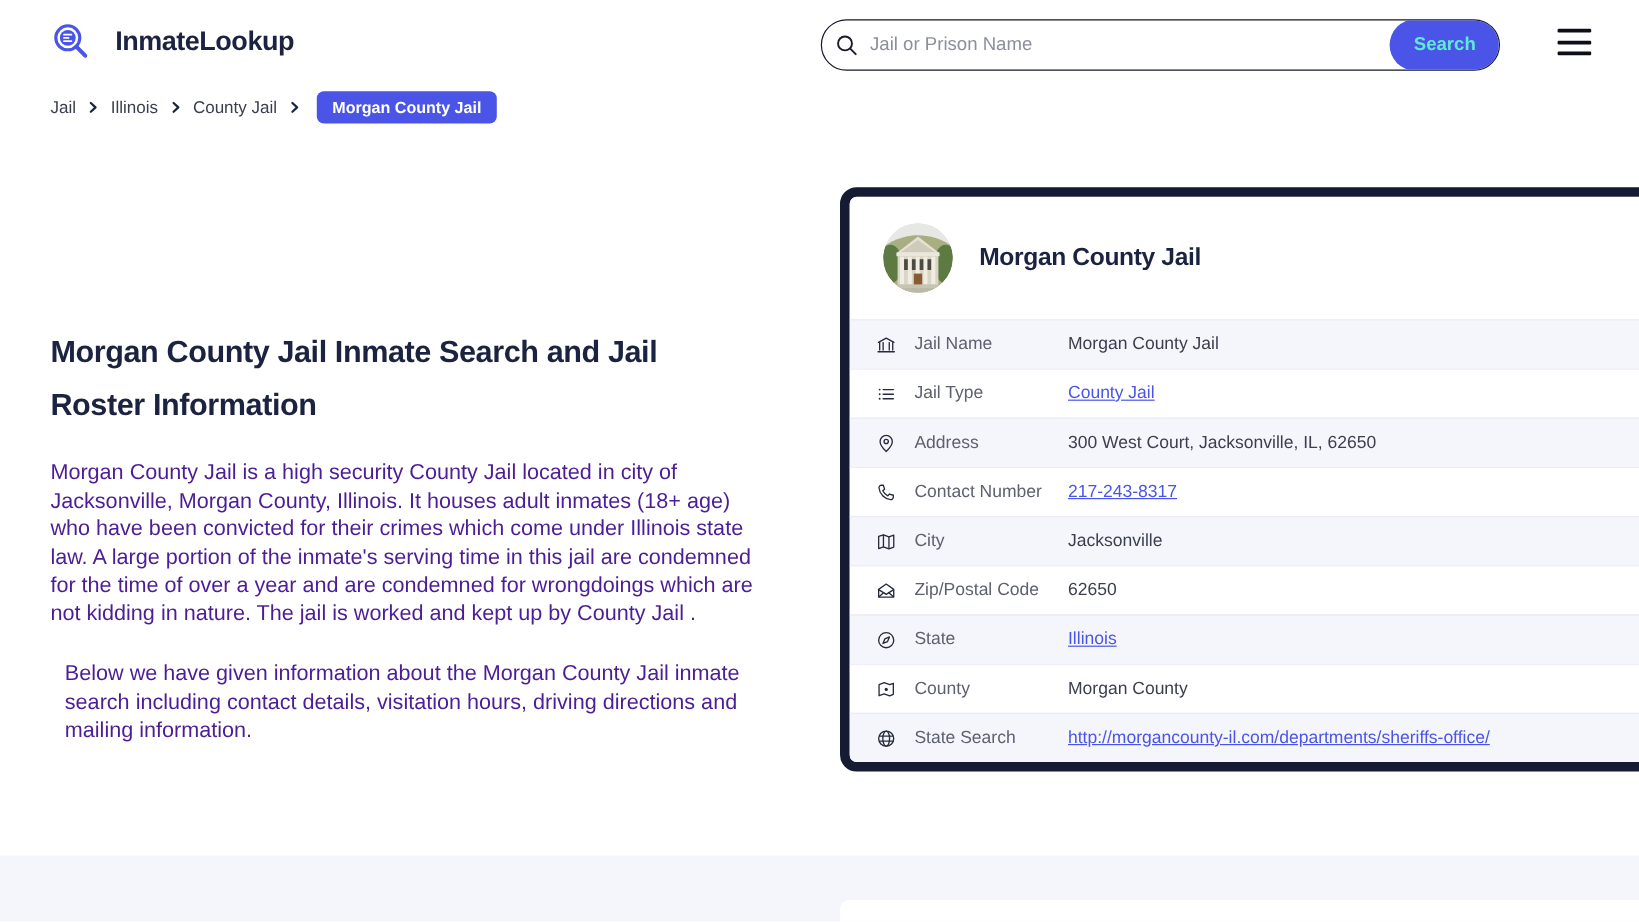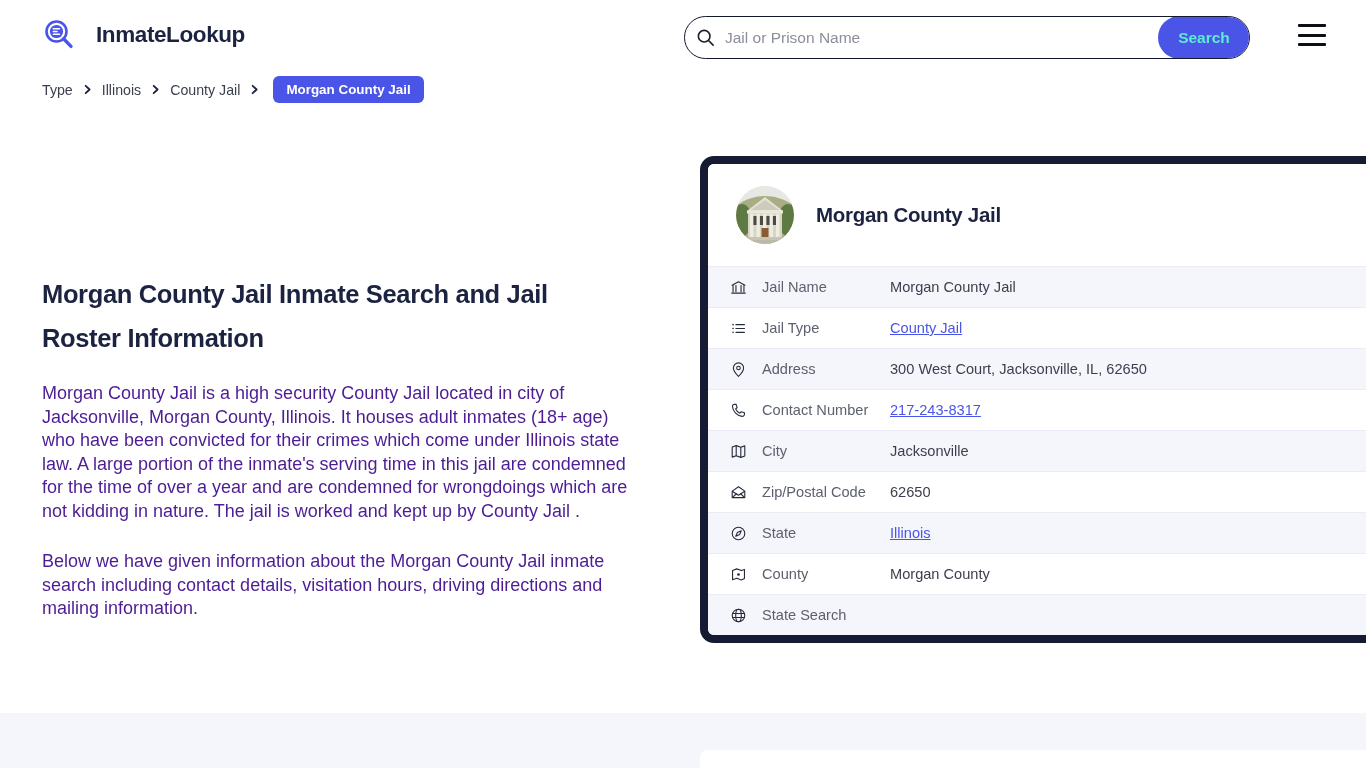--- a/index.html
+++ b/index.html
@@ -160,21 +160,21 @@
     color: #1b2341;
     max-width: 580px;
   }
   .body-para {
     margin-top: 22px;
     font-size: 18px;
     line-height: 23.5px;
     color: #4c1d95;
     max-width: 590px;
   }
-  .body-para.second { margin-top: 27px; }
+  .body-para.second { margin-top: 27px; margin-left: 12px; }
 
   
   .info-card {
     position: absolute;
     left: 700px;
     top: 156px;
     width: 700px;
     border: 8px solid #141b32;
     border-radius: 14px;
     background: #ffffff;
@@ -286,21 +286,21 @@
   </div>
 
   <button class="hamburger">
     <span></span>
     <span></span>
     <span></span>
   </button>
 </header>
 
 <nav class="breadcrumb">
-  <a class="crumb" href="#">Type</a>
+  <a class="crumb" href="#">Jail</a>
   <span class="crumb-sep">
     <svg viewBox="0 0 12 12" width="11" height="11" aria-hidden="true">
         <path d="M4 2 L8.3 6 L4 10" fill="none" stroke="#1b2341" stroke-width="2" stroke-linecap="round" stroke-linejoin="round"></path>
       </svg>
   </span>
   <a class="crumb" href="#">Illinois</a>
   <span class="crumb-sep">
     <svg viewBox="0 0 12 12" width="11" height="11" aria-hidden="true">
         <path d="M4 2 L8.3 6 L4 10" fill="none" stroke="#1b2341" stroke-width="2" stroke-linecap="round" stroke-linejoin="round"></path>
       </svg>
@@ -459,18 +459,19 @@
   <div class="info-row odd">
     <span class="row-icon">
       <svg viewBox="0 0 20 20" width="17" height="17" aria-hidden="true" fill="none" stroke="#262b3b" stroke-width="1.3">
         <circle cx="10" cy="10" r="7.4"></circle>
         <ellipse cx="10" cy="10" rx="3.3" ry="7.4"></ellipse>
         <path d="M2.9 7.6 H17.1"></path>
           <path d="M2.9 12.4 H17.1"></path>
       </svg>
     </span>
     <span class="row-label">State Search</span>
+    <a class="row-value link" href="#">http://morgancounty-il.com/departments/sheriffs-office/</a>
   </div>
 
 </section>
 
 <div class="lower-band"></div>
 <div class="lower-card"></div>
 
 </body></html>

